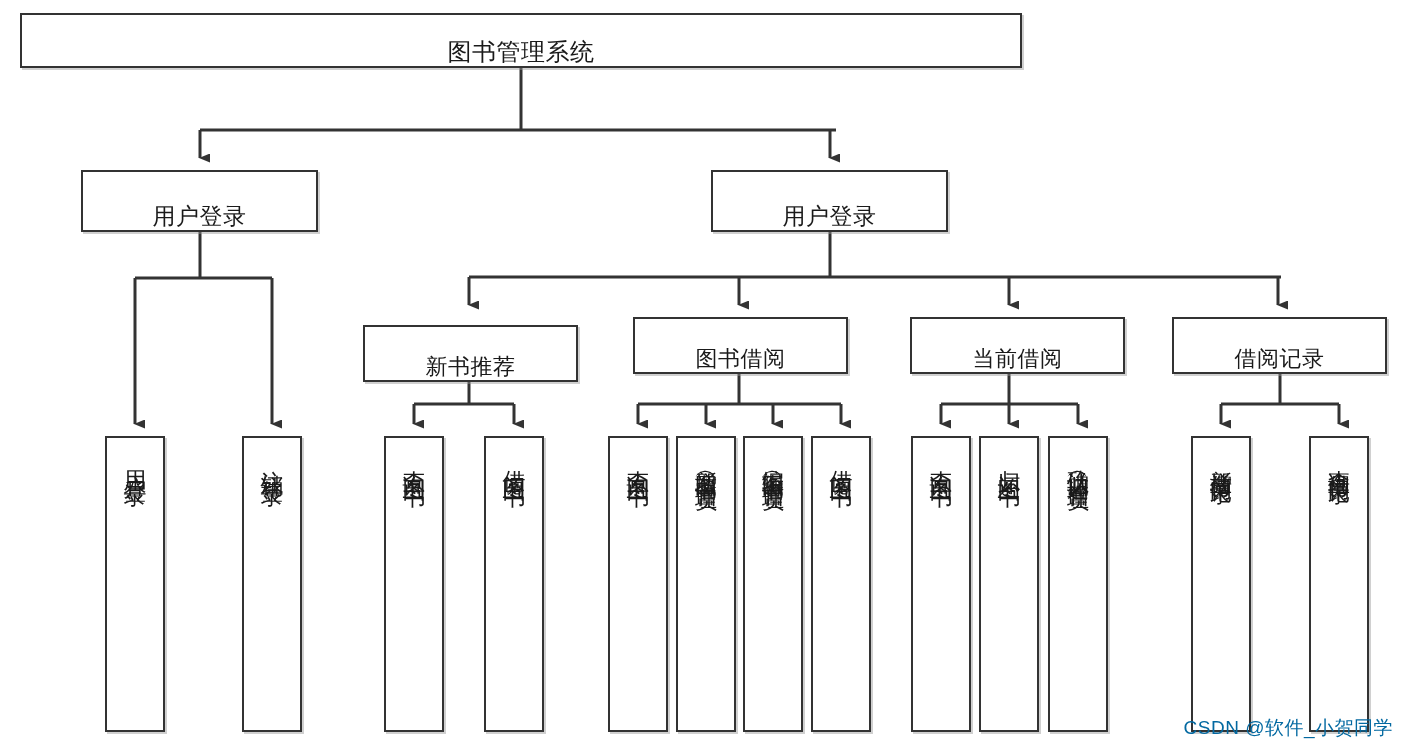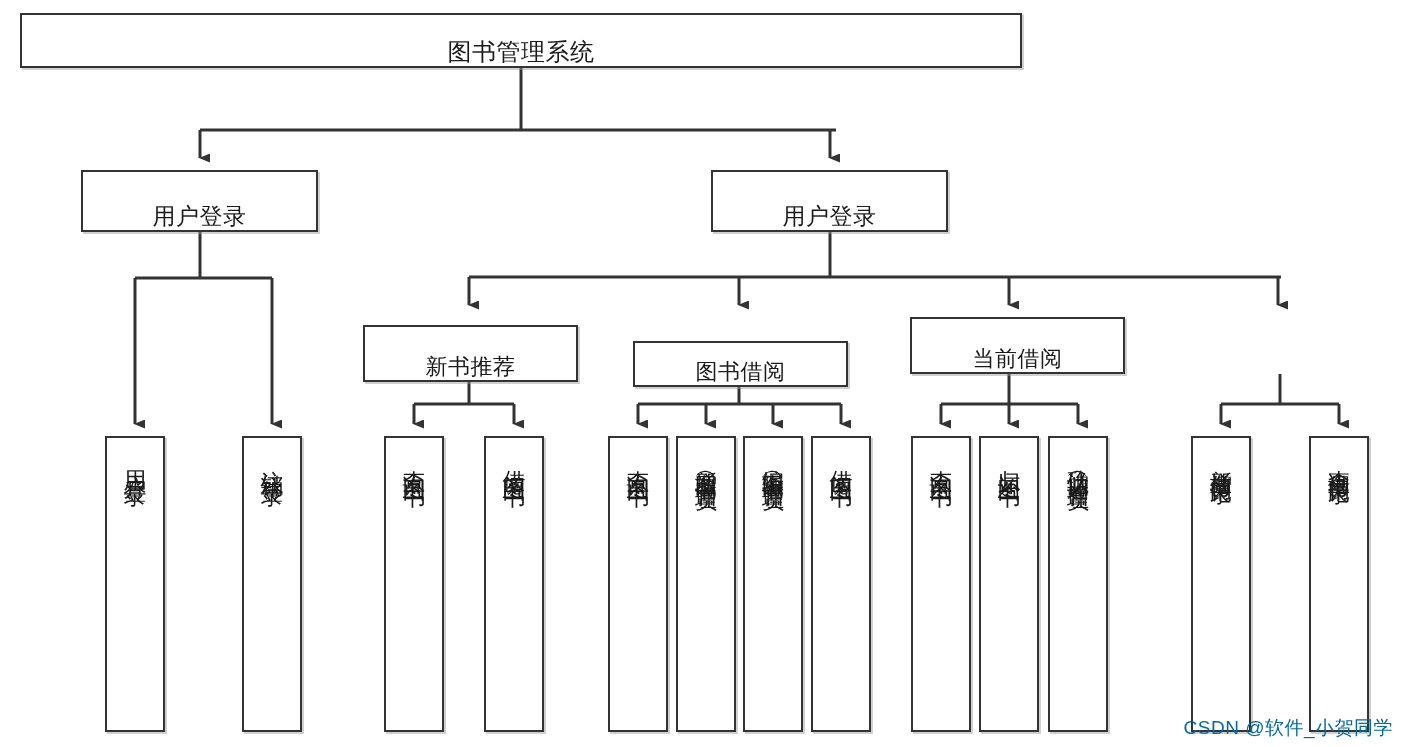--- a/index.html
+++ b/index.html
@@ -131,25 +131,28 @@
   <div class="node level1" style="left:81px; top:170px; width:237px; height:62px;">
     <span class="node-label">用户登录</span>
   </div>
   <div class="node level1" style="left:711px; top:170px; width:237px; height:62px;">
     <span class="node-label">用户登录</span>
   </div>
 
   <div class="node level2" style="left:363px; top:317px; width:215px; height:57px;margin-top:8px;">
     <span class="node-label">新书推荐</span>
   </div>
-  <div class="node level2" style="left:633px; top:317px; width:215px; height:46px;margin-top:24px;">
+  <div class="node level2" style="left:633px; top:317px; width:215px; height:57px;">
     <span class="node-label">图书借阅</span>
   </div>
   <div class="node level2" style="left:902px; top:317px; width:215px; height:57px;margin-left:8px;">
     <span class="node-label">当前借阅</span>
+  </div>
+  <div class="node level2" style="left:1172px; top:317px; width:215px; height:57px;">
+    <span class="node-label">借阅记录</span>
   </div>
 
   <div class="node leaf" style="left:105px; top:436px; width:60px; height:296px;">
     <span class="node-label">用户登录</span>
   </div>
   <div class="node leaf" style="left:242px; top:436px; width:60px; height:296px;">
     <span class="node-label">注销登录</span>
   </div>
 
   <div class="node leaf" style="left:384px; top:436px; width:60px; height:296px;">

